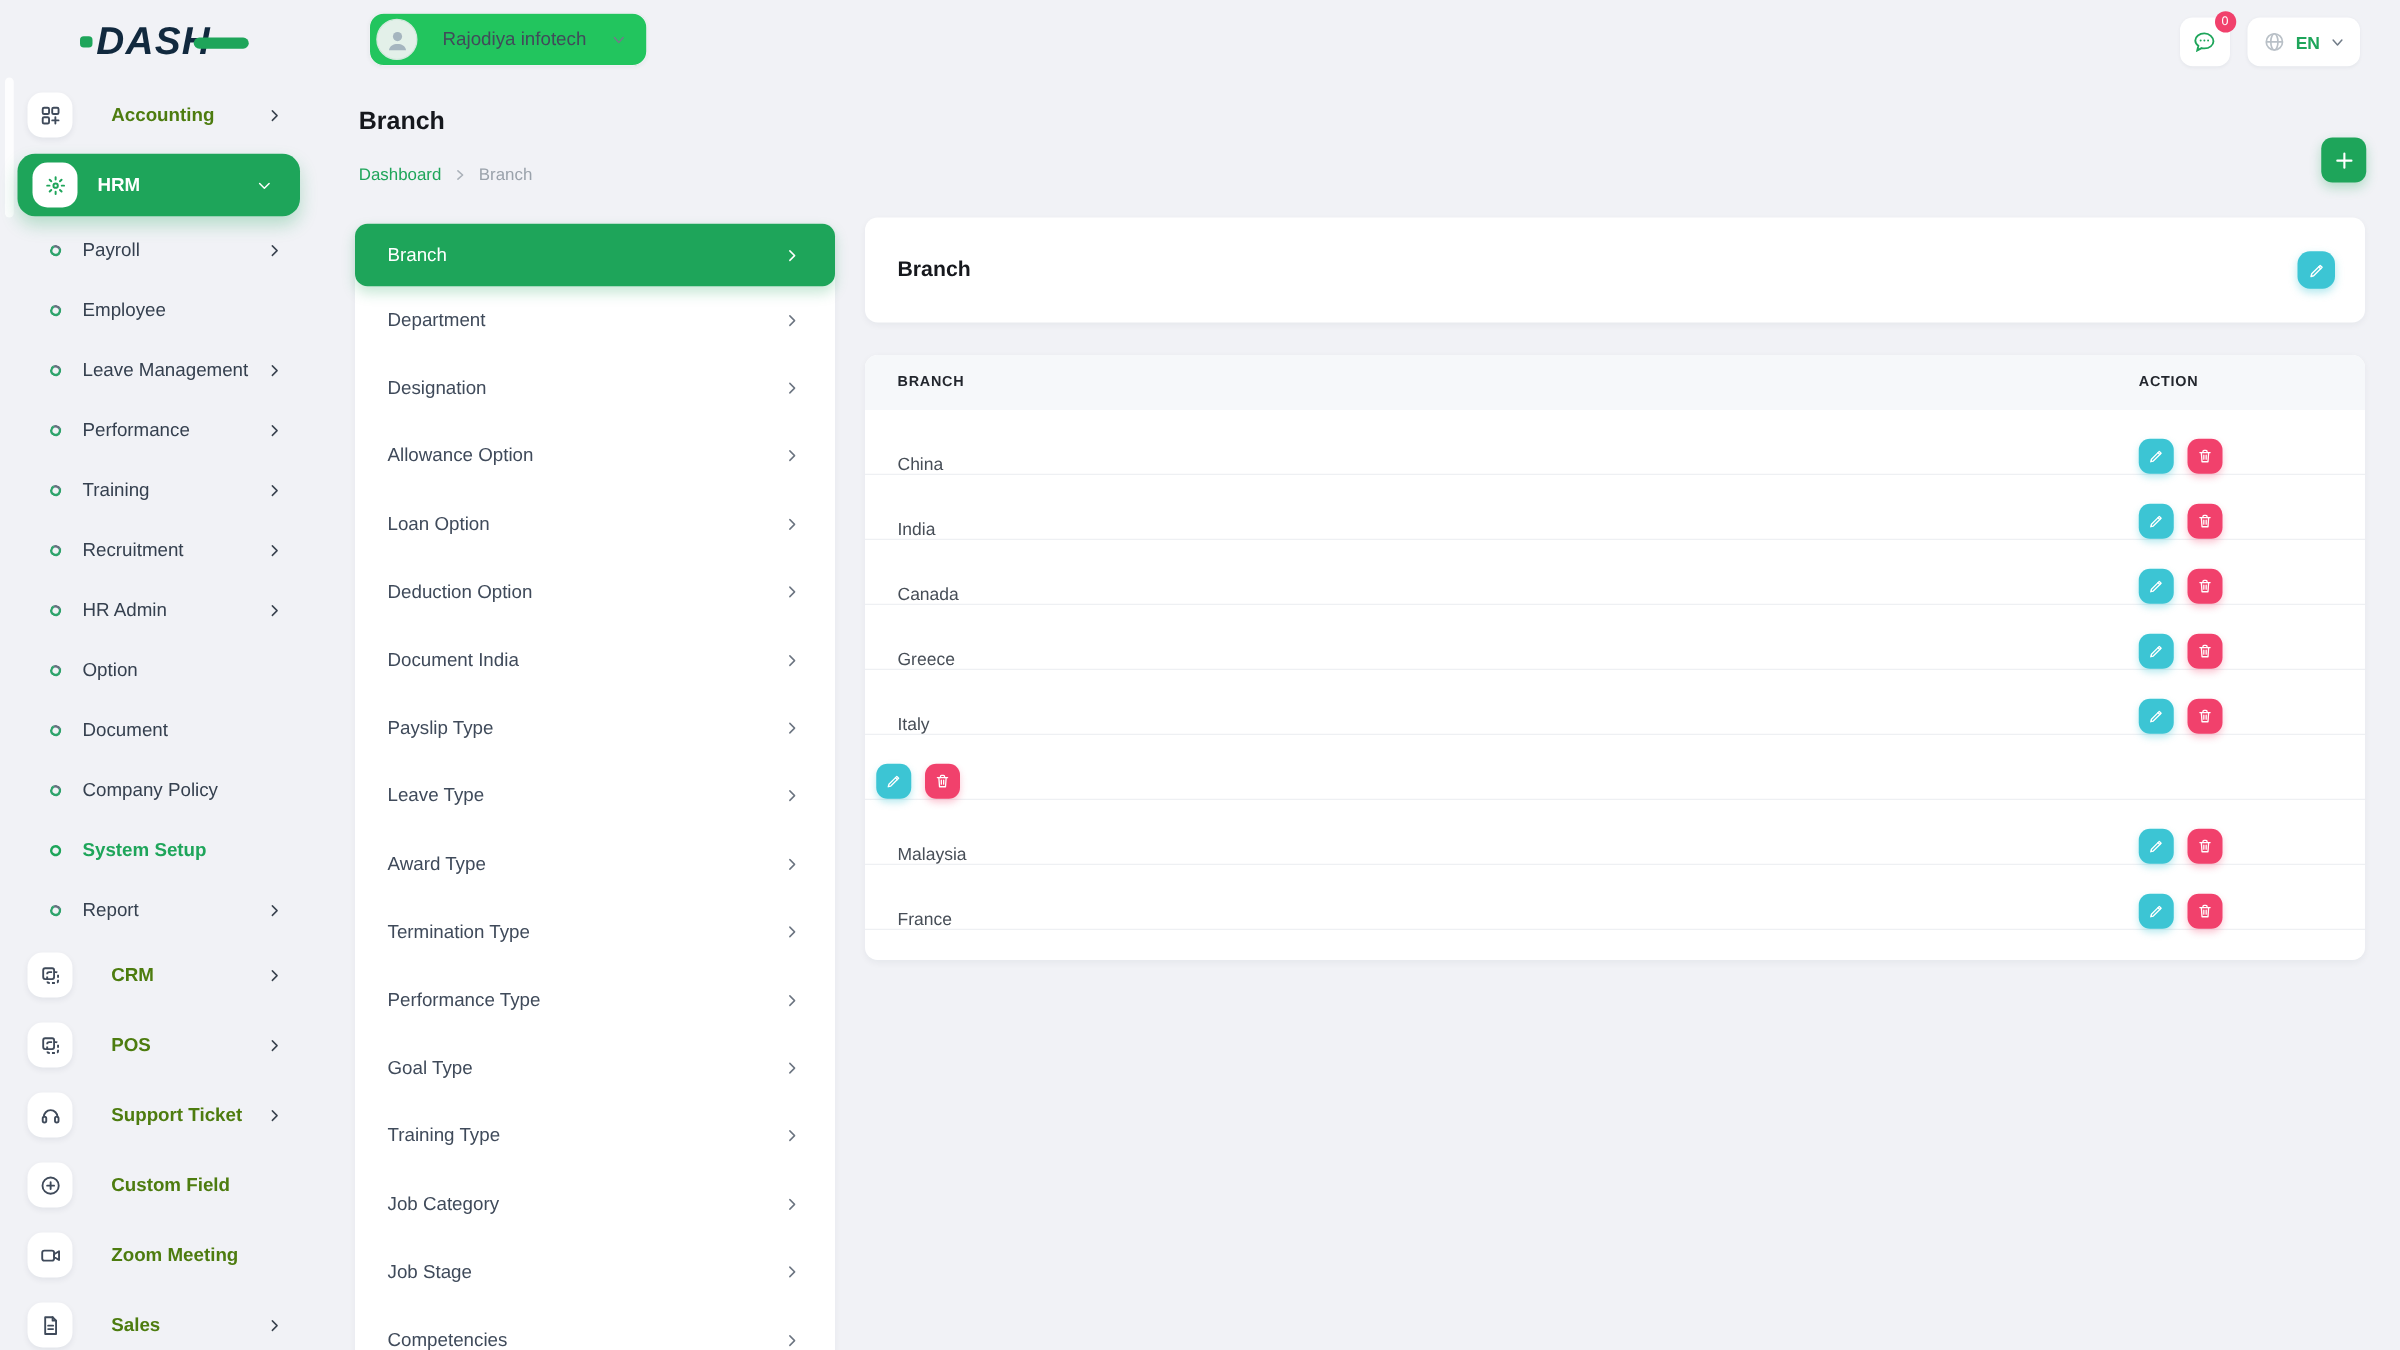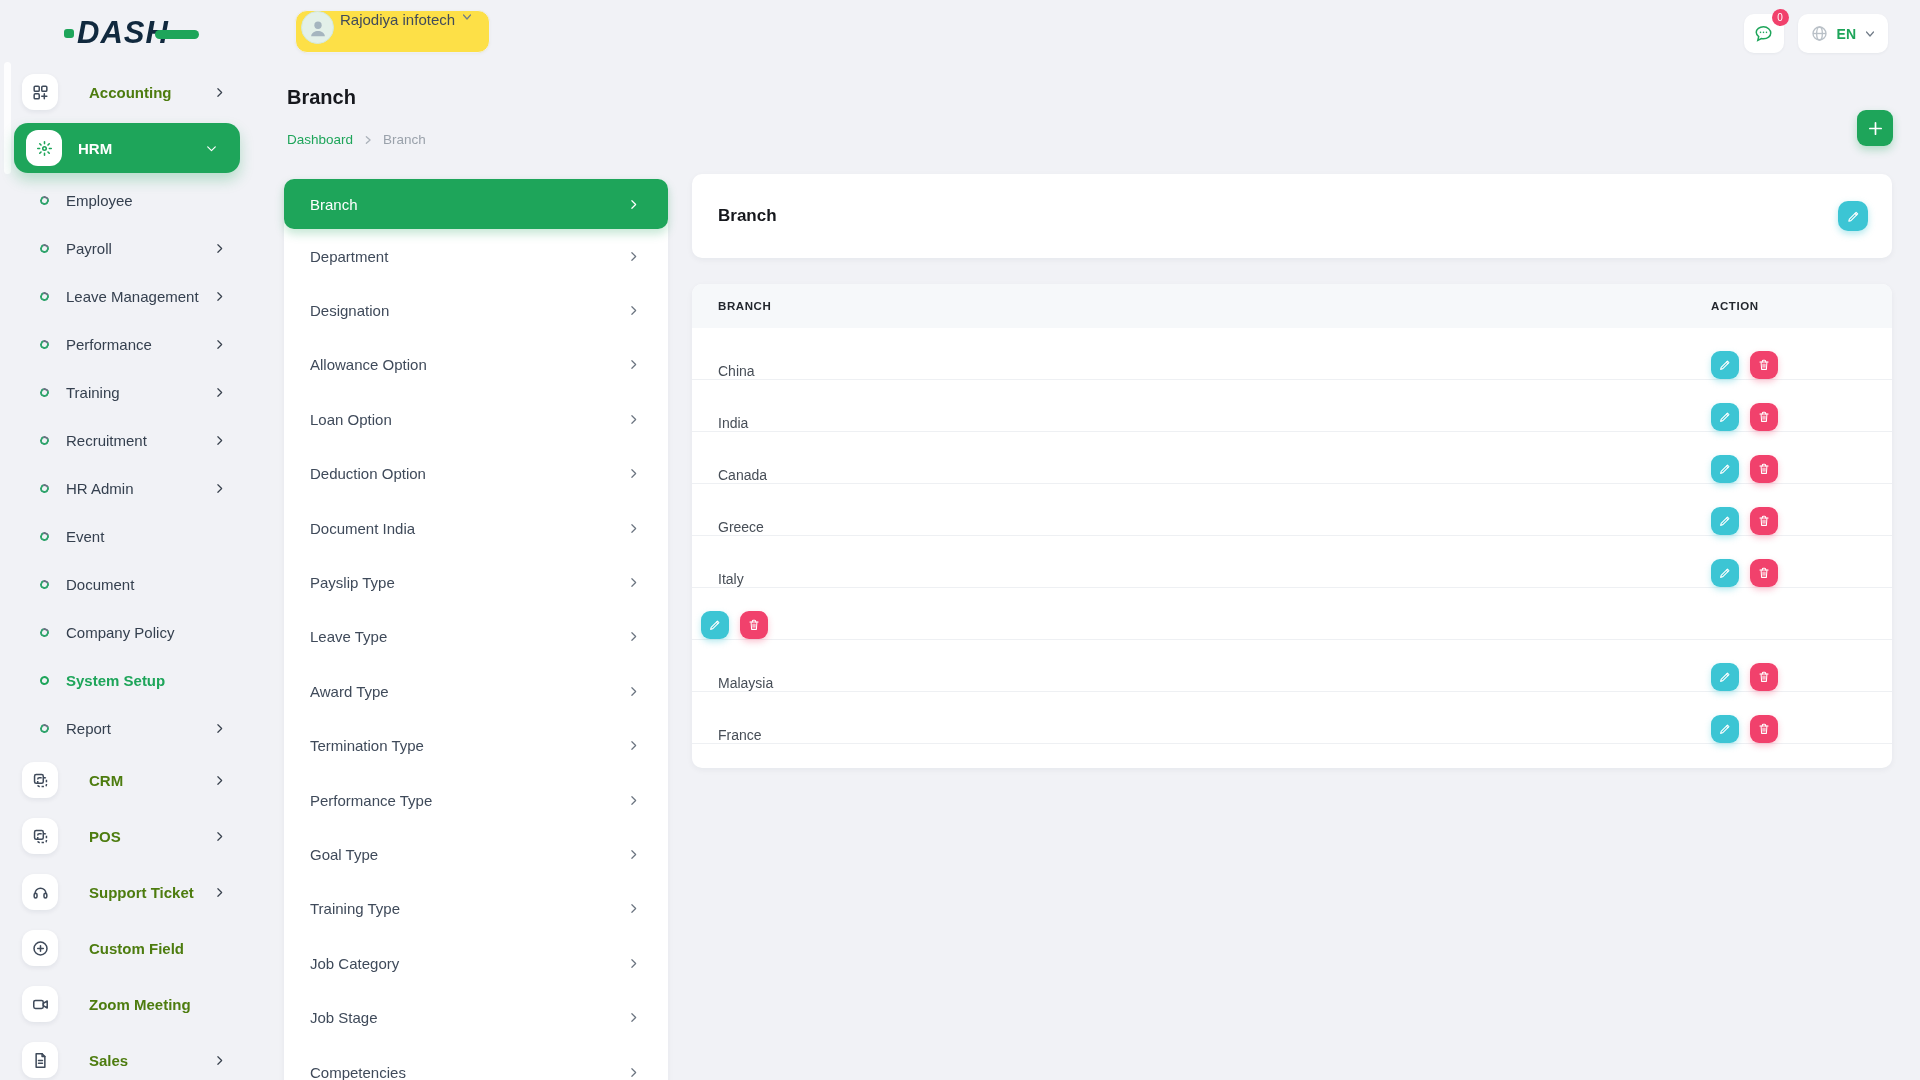--- a/index.html
+++ b/index.html
@@ -13,22 +13,22 @@
   :root{
     --green:#1ea55a; --cyan:#3cc5d4; --pink:#f1416c;
     --navy:#11293e; --muted:#9aa2ab; --dark:#2f3b4c;
   }
   svg{display:block}
   
   .logo{position:absolute;left:64px;top:16px;display:flex;align-items:center;cursor:pointer}
   .logo-dot{width:10px;height:9px;border-radius:3px;background:var(--green);margin-right:3px}
   .logo-text{font-size:31px;font-weight:800;font-style:italic;letter-spacing:1px;color:var(--navy);line-height:34px}
   .logo-dash{width:44px;height:9px;border-radius:5px;background:var(--green);margin-left:-14px;margin-top:2px}
-  .company-pill{position:absolute;left:295px;top:10px;height:43px;display:flex;gap:6px;
-    background:#fde047;border:1px solid #eef0f3;border-radius:12px;padding:0 16px 0 5px;cursor:pointer;
+  .company-pill{position:absolute;left:295px;top:10px;height:43px;display:flex;align-items:center;gap:20px;
+    background:#22c55e;border:1px solid #eef0f3;border-radius:12px;padding:0 16px 0 5px;cursor:pointer;
     box-shadow:0 1px 3px rgba(20,40,60,.04)}
   .avatar{width:33px;height:33px;border-radius:50%;background:#e3f0e9;border:1px solid #d2e9dd;
     display:flex;align-items:center;justify-content:center;overflow:hidden;color:#a5b5bf}
   .company-name{font-size:15px;color:#414b5a}
   .chev{color:#717c88}
   .chev svg{width:12px;height:12px}
   .chev-down svg{transform:rotate(90deg)}
   .hdr-right{position:absolute;right:32px;top:14px;display:flex;align-items:center;gap:14px}
   .chat-btn{position:relative;width:40px;height:39px;background:#fff;border:none;border-radius:10px;
     display:flex;align-items:center;justify-content:center;color:var(--green);cursor:pointer;
@@ -182,33 +182,33 @@
         </span>
         <span class="side-label">HRM</span>
         <span class="side-chevron chev chev-down">
           <svg viewBox="0 0 24 24" fill="none" stroke="currentColor" stroke-width="2.2" stroke-linecap="round" stroke-linejoin="round">
             <polyline points="9 5 16 12 9 19"></polyline>
           </svg>
         </span>
       </div>
       <div class="side-item lvl-sub">
         <span class="bullet"></span>
+        <span class="side-label">Payroll</span>
+        <span class="side-chevron chev ">
+          <svg viewBox="0 0 24 24" fill="none" stroke="currentColor" stroke-width="2.2" stroke-linecap="round" stroke-linejoin="round">
+            <polyline points="9 5 16 12 9 19"></polyline>
+          </svg>
+        </span>
+      </div>
+      <div class="side-item lvl-sub">
+        <span class="bullet"></span>
         <span class="side-label">Employee</span>
       </div>
       <div class="side-item lvl-sub">
         <span class="bullet"></span>
-        <span class="side-label">Payroll</span>
-        <span class="side-chevron chev ">
-          <svg viewBox="0 0 24 24" fill="none" stroke="currentColor" stroke-width="2.2" stroke-linecap="round" stroke-linejoin="round">
-            <polyline points="9 5 16 12 9 19"></polyline>
-          </svg>
-        </span>
-      </div>
-      <div class="side-item lvl-sub">
-        <span class="bullet"></span>
         <span class="side-label">Leave Management</span>
         <span class="side-chevron chev ">
           <svg viewBox="0 0 24 24" fill="none" stroke="currentColor" stroke-width="2.2" stroke-linecap="round" stroke-linejoin="round">
             <polyline points="9 5 16 12 9 19"></polyline>
           </svg>
         </span>
       </div>
       <div class="side-item lvl-sub">
         <span class="bullet"></span>
         <span class="side-label">Performance</span>
@@ -240,21 +240,21 @@
         <span class="bullet"></span>
         <span class="side-label">HR Admin</span>
         <span class="side-chevron chev ">
           <svg viewBox="0 0 24 24" fill="none" stroke="currentColor" stroke-width="2.2" stroke-linecap="round" stroke-linejoin="round">
             <polyline points="9 5 16 12 9 19"></polyline>
           </svg>
         </span>
       </div>
       <div class="side-item lvl-sub">
         <span class="bullet"></span>
-        <span class="side-label">Event</span>
+        <span class="side-label">Option</span>
       </div>
       <div class="side-item lvl-sub">
         <span class="bullet"></span>
         <span class="side-label">Document</span>
       </div>
       <div class="side-item lvl-sub">
         <span class="bullet"></span>
         <span class="side-label">Company Policy</span>
       </div>
       <div class="side-item lvl-sub active">

